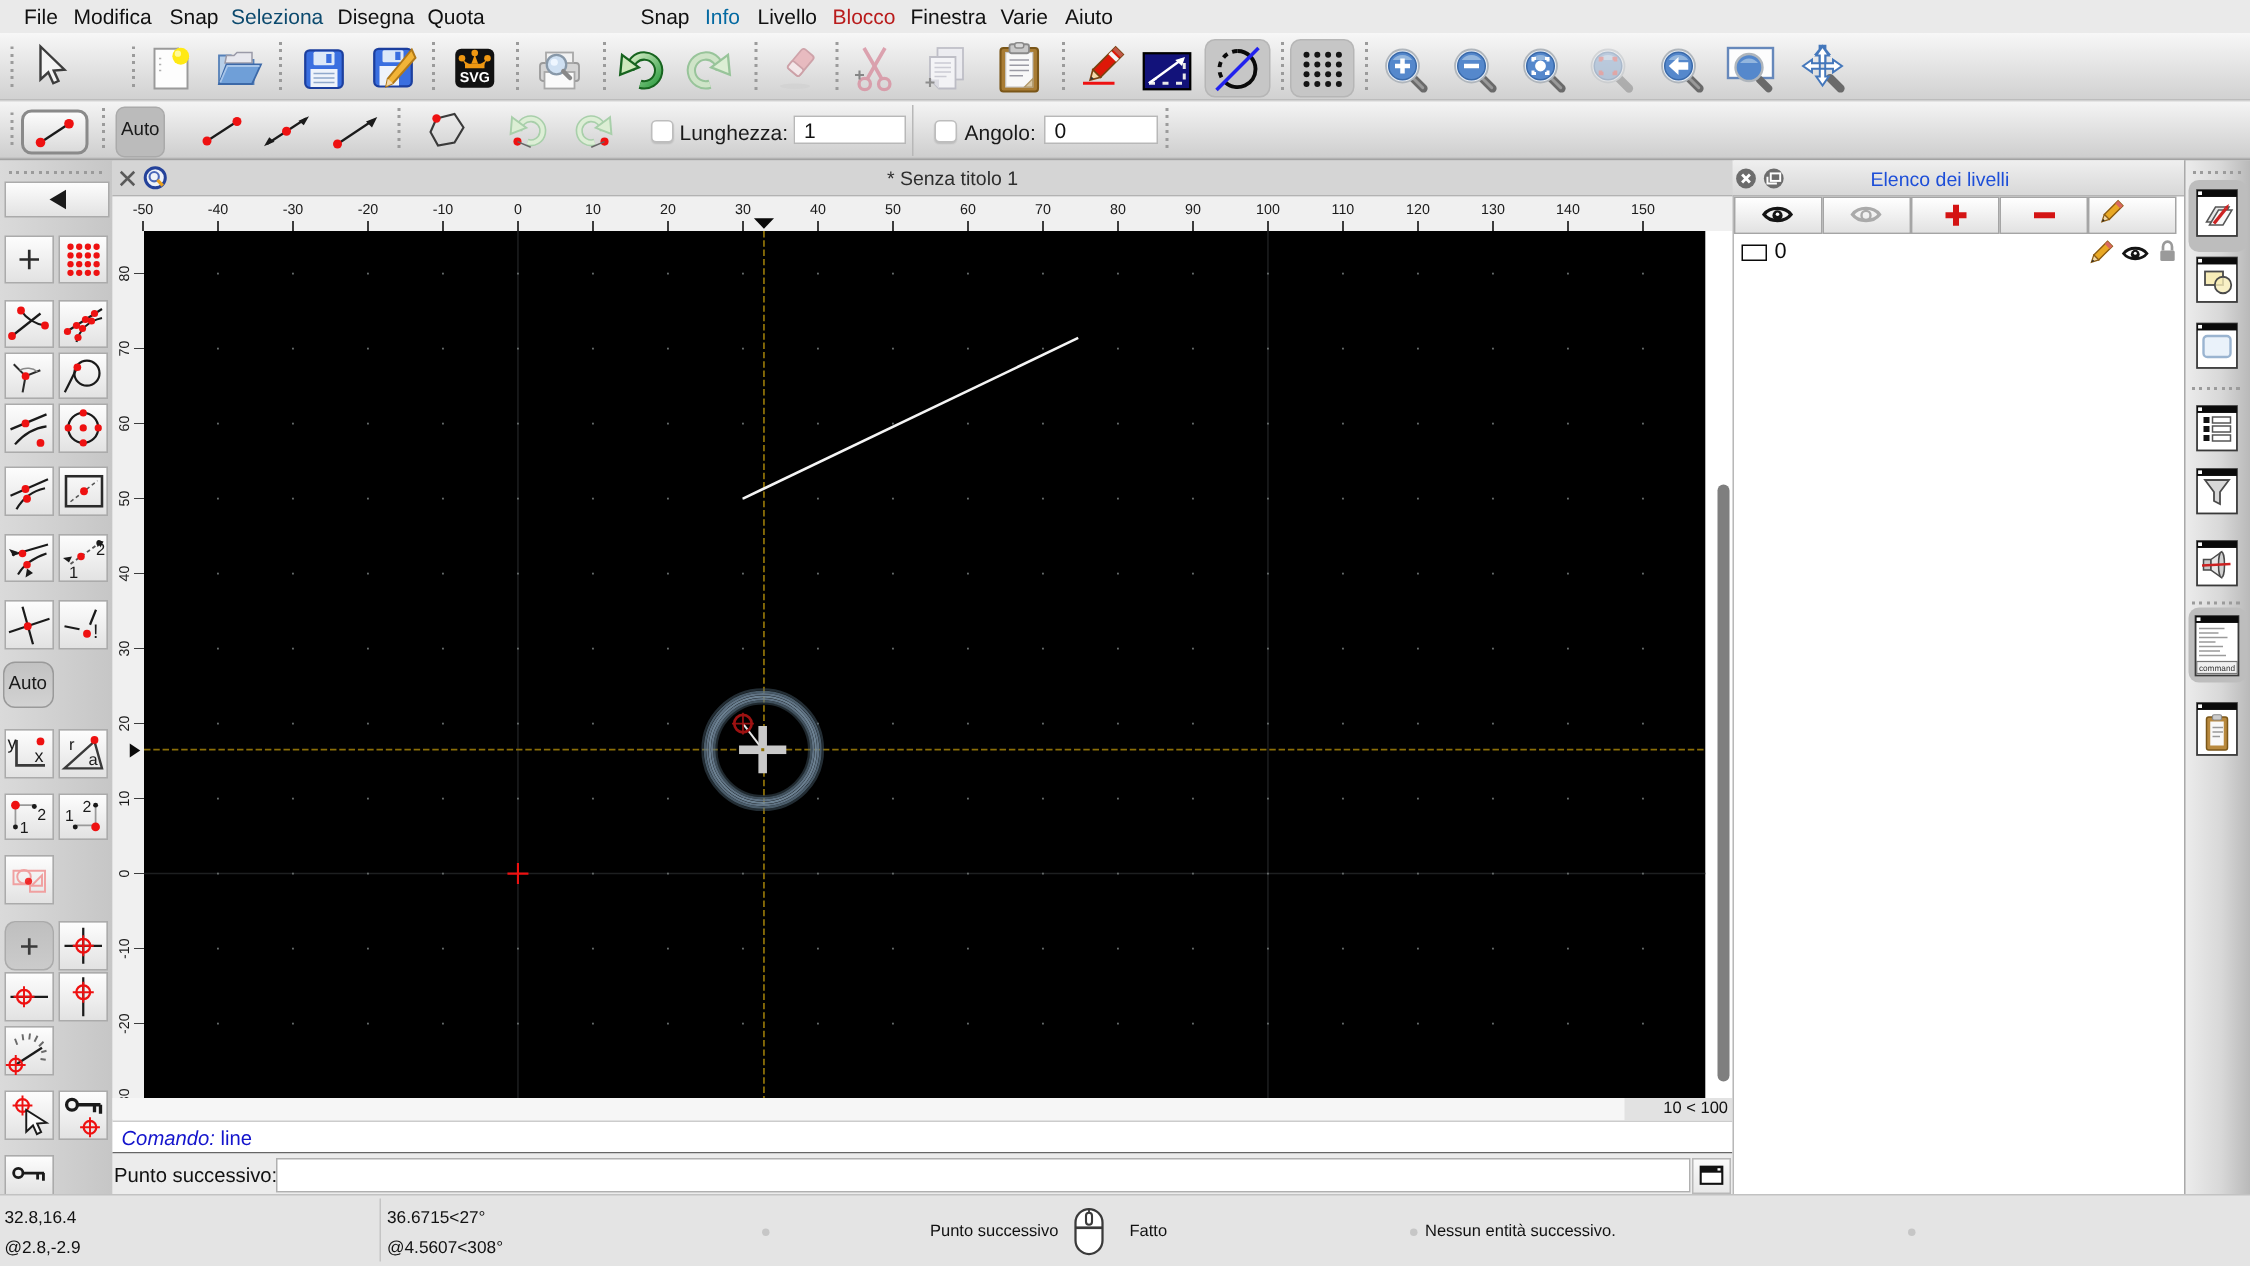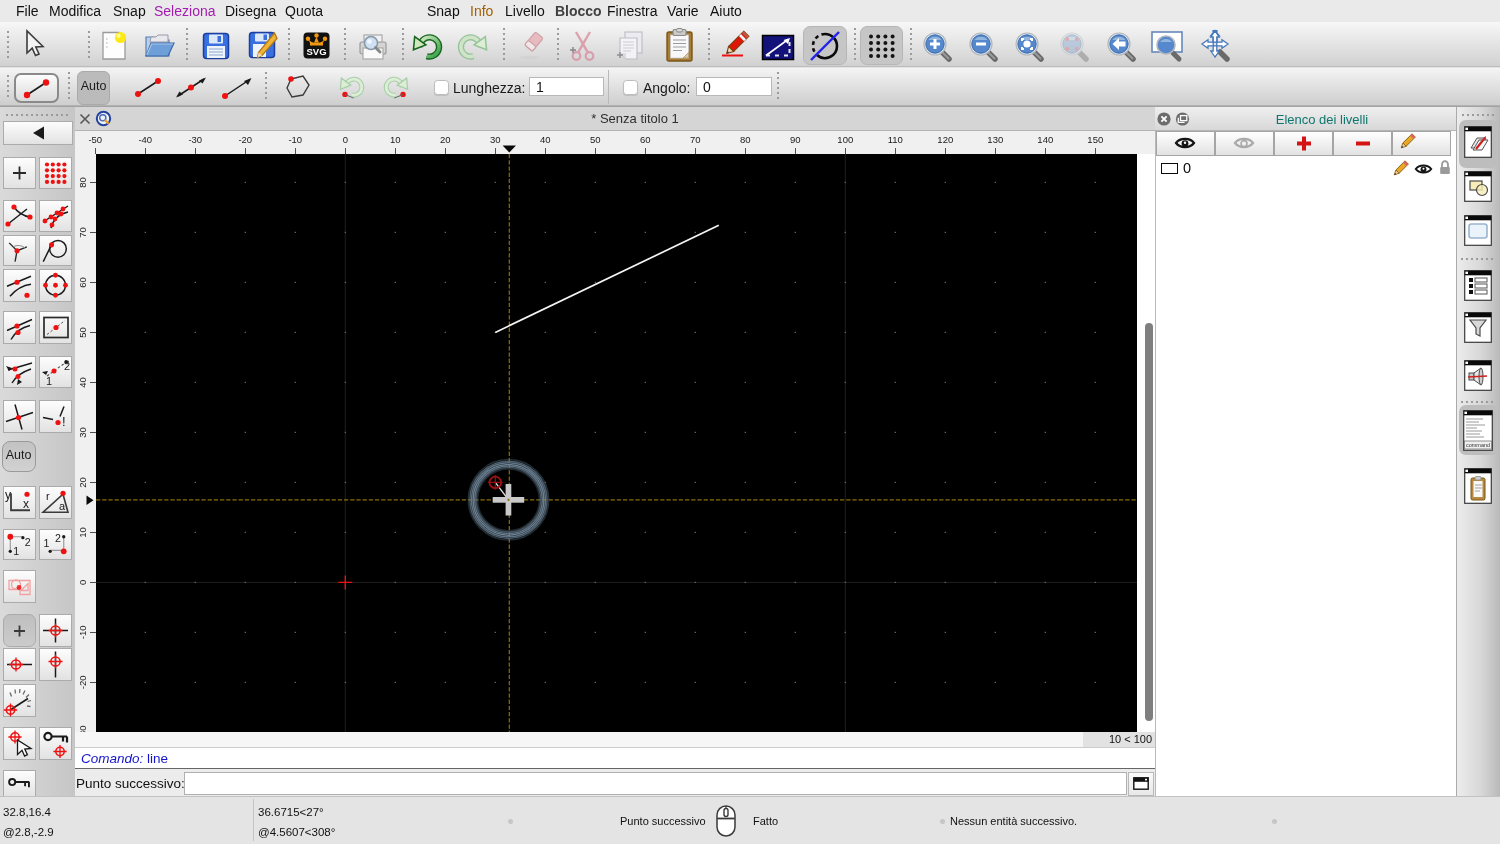--- a/index.html
+++ b/index.html
@@ -9,28 +9,28 @@
 .tbtn{position:absolute;border-radius:7px;background:#c6c6c6;border:1px solid #b6b6b6;}
 .dockbtn{position:absolute;background:linear-gradient(#fdfdfd,#e2e2e2);border:1px solid #ababab;}
 .pressed{background:linear-gradient(#bfbfbf,#cbcbcb);}
 svg{position:absolute;overflow:visible;}
 </style></head>
 <body>
 <div class="abs" style="left:0;top:0;width:1500px;height:22px;background:#eaeaea;"></div>
 <div class="abs" style="left:16px;top:3px;font-size:14px;color:#101010;">File</div>
 <div class="abs" style="left:49px;top:3px;font-size:14px;color:#101010;">Modifica</div>
 <div class="abs" style="left:113px;top:3px;font-size:14px;color:#101010;">Snap</div>
-<div class="abs" style="left:154px;top:3px;font-size:14px;color:#a21caf;">Seleziona</div>
+<div class="abs" style="left:154px;top:3px;font-size:14px;color:#0c4a6e;">Seleziona</div>
 <div class="abs" style="left:225px;top:3px;font-size:14px;color:#101010;">Disegna</div>
 <div class="abs" style="left:285px;top:3px;font-size:14px;color:#101010;">Quota</div>
 <div class="abs" style="left:332px;top:3px;font-size:14px;color:#701a75;margin-top:20px;">Modifica CAD</div>
 <div class="abs" style="left:427px;top:3px;font-size:14px;color:#101010;">Snap</div>
-<div class="abs" style="left:470px;top:3px;font-size:14px;color:#a16207;">Info</div>
+<div class="abs" style="left:470px;top:3px;font-size:14px;color:#0369a1;">Info</div>
 <div class="abs" style="left:505px;top:3px;font-size:14px;color:#101010;">Livello</div>
-<div class="abs" style="left:555px;top:3px;font-size:14px;color:#404040;font-weight:bold;">Blocco</div>
+<div class="abs" style="left:555px;top:3px;font-size:14px;color:#b91c1c;">Blocco</div>
 <div class="abs" style="left:607px;top:3px;font-size:14px;color:#101010;">Finestra</div>
 <div class="abs" style="left:667px;top:3px;font-size:14px;color:#101010;">Varie</div>
 <div class="abs" style="left:710px;top:3px;font-size:14px;color:#101010;">Aiuto</div>
 <div class="abs" style="left:0;top:22px;width:1500px;height:45px;background:linear-gradient(#f7f7f7,#d1d1d1);border-bottom:1px solid #bcbcbc;"></div>
 <div class="vdots" style="left:7px;top:31px;height:28px;"></div>
 <div class="vdots" style="left:88px;top:31px;height:28px;"></div>
 <div class="vdots" style="left:186px;top:28px;height:34px;"></div>
 <div class="vdots" style="left:288px;top:28px;height:34px;"></div>
 <div class="vdots" style="left:344px;top:28px;height:34px;"></div>
 <div class="vdots" style="left:402px;top:28px;height:34px;"></div>
@@ -866,21 +866,21 @@
   </svg>
 <div class="abs" style="left:1155px;top:107px;width:301px;height:689px;background:#ffffff;border-left:1px solid #b8b8b8;"></div>
 <div class="abs" style="left:1155px;top:107px;width:301px;height:24px;background:linear-gradient(#efefef,#d8d8d8);border-bottom:1px solid #b5b5b5;"></div>
 <svg style="left:1156.5px;top:111.5px;" width="34" height="14" viewBox="0 0 34 14">
 <circle cx="7" cy="7" r="6.6" fill="#6c6c6c"></circle>
 <path d="M4.4 4.4 L9.6 9.6 M9.6 4.4 L4.4 9.6" stroke="#ffffff" stroke-width="1.9"></path>
 <circle cx="25.5" cy="7" r="6.6" fill="#6c6c6c"></circle>
 <rect x="23.5" y="3.6" width="6.3" height="5" fill="none" stroke="#ffffff" stroke-width="1.3"></rect>
 <path d="M21.3 5.8 L21.3 10.3 L27.6 10.3" fill="none" stroke="#ffffff" stroke-width="1.3"></path>
   </svg>
-<div class="abs" style="left:1247px;top:112px;width:150px;text-align:center;font-size:13px;color:#0f766e;">Elenco dei livelli</div>
+<div class="abs" style="left:1247px;top:112px;width:150px;text-align:left;font-size:13px;color:#1d4ed8;">Elenco dei livelli</div>
 <div class="abs" style="left:1155.5px;top:131px;width:59.2px;height:24.5px;background:linear-gradient(#ffffff,#e2e2e2);border:1px solid #a5a5a5;"></div>
 <div class="abs" style="left:1214.7px;top:131px;width:59.2px;height:24.5px;background:linear-gradient(#ffffff,#e2e2e2);border:1px solid #a5a5a5;"></div>
 <div class="abs" style="left:1273.9px;top:131px;width:59.2px;height:24.5px;background:linear-gradient(#ffffff,#e2e2e2);border:1px solid #a5a5a5;"></div>
 <div class="abs" style="left:1333.1px;top:131px;width:59.2px;height:24.5px;background:linear-gradient(#ffffff,#e2e2e2);border:1px solid #a5a5a5;"></div>
 <div class="abs" style="left:1392.3px;top:131px;width:59.2px;height:24.5px;background:linear-gradient(#ffffff,#e2e2e2);border:1px solid #a5a5a5;"></div>
 <svg style="left:1174px;top:135px;" width="22" height="16" viewBox="0 0 22 16">
     <path d="M2 8 C6 2.6 16 2.6 20 8 C16 13.4 6 13.4 2 8 Z" fill="none" stroke="#141414" stroke-width="2.2"></path>
     <circle cx="11" cy="8.6" r="3.4" fill="#141414"></circle>
     <circle cx="11" cy="7.8" r="1.2" fill="#ffffff"></circle>
   </svg>

